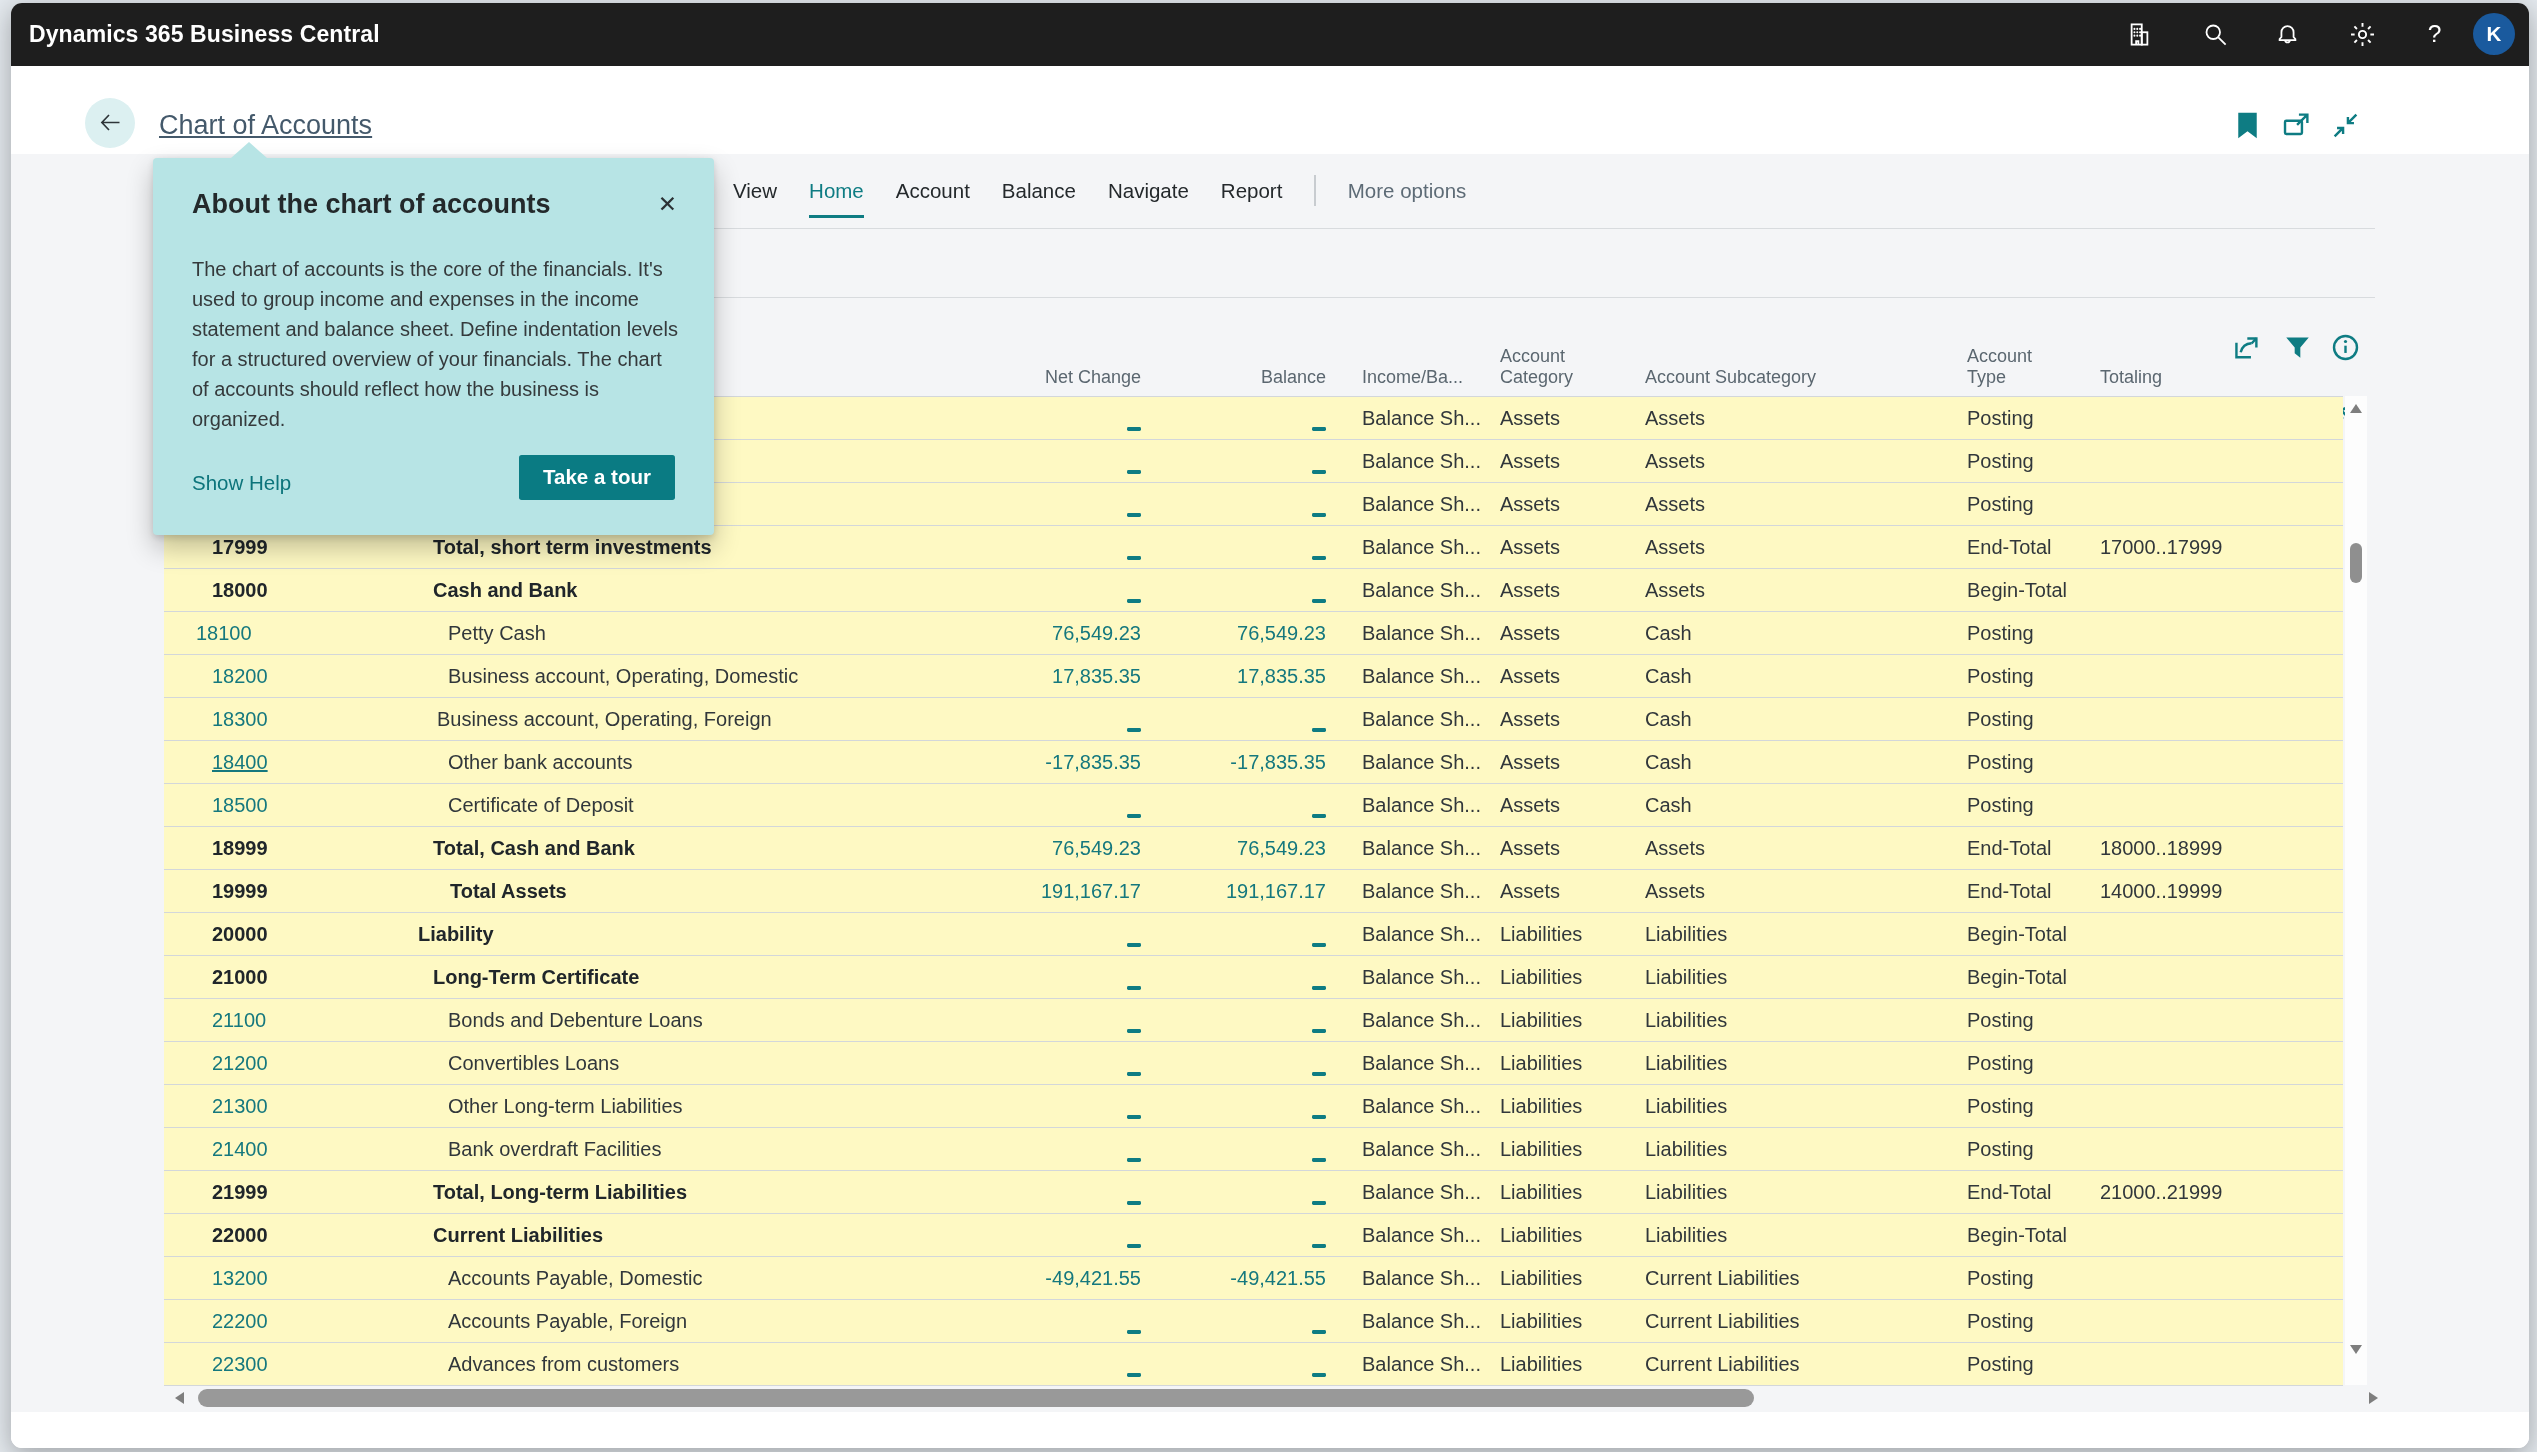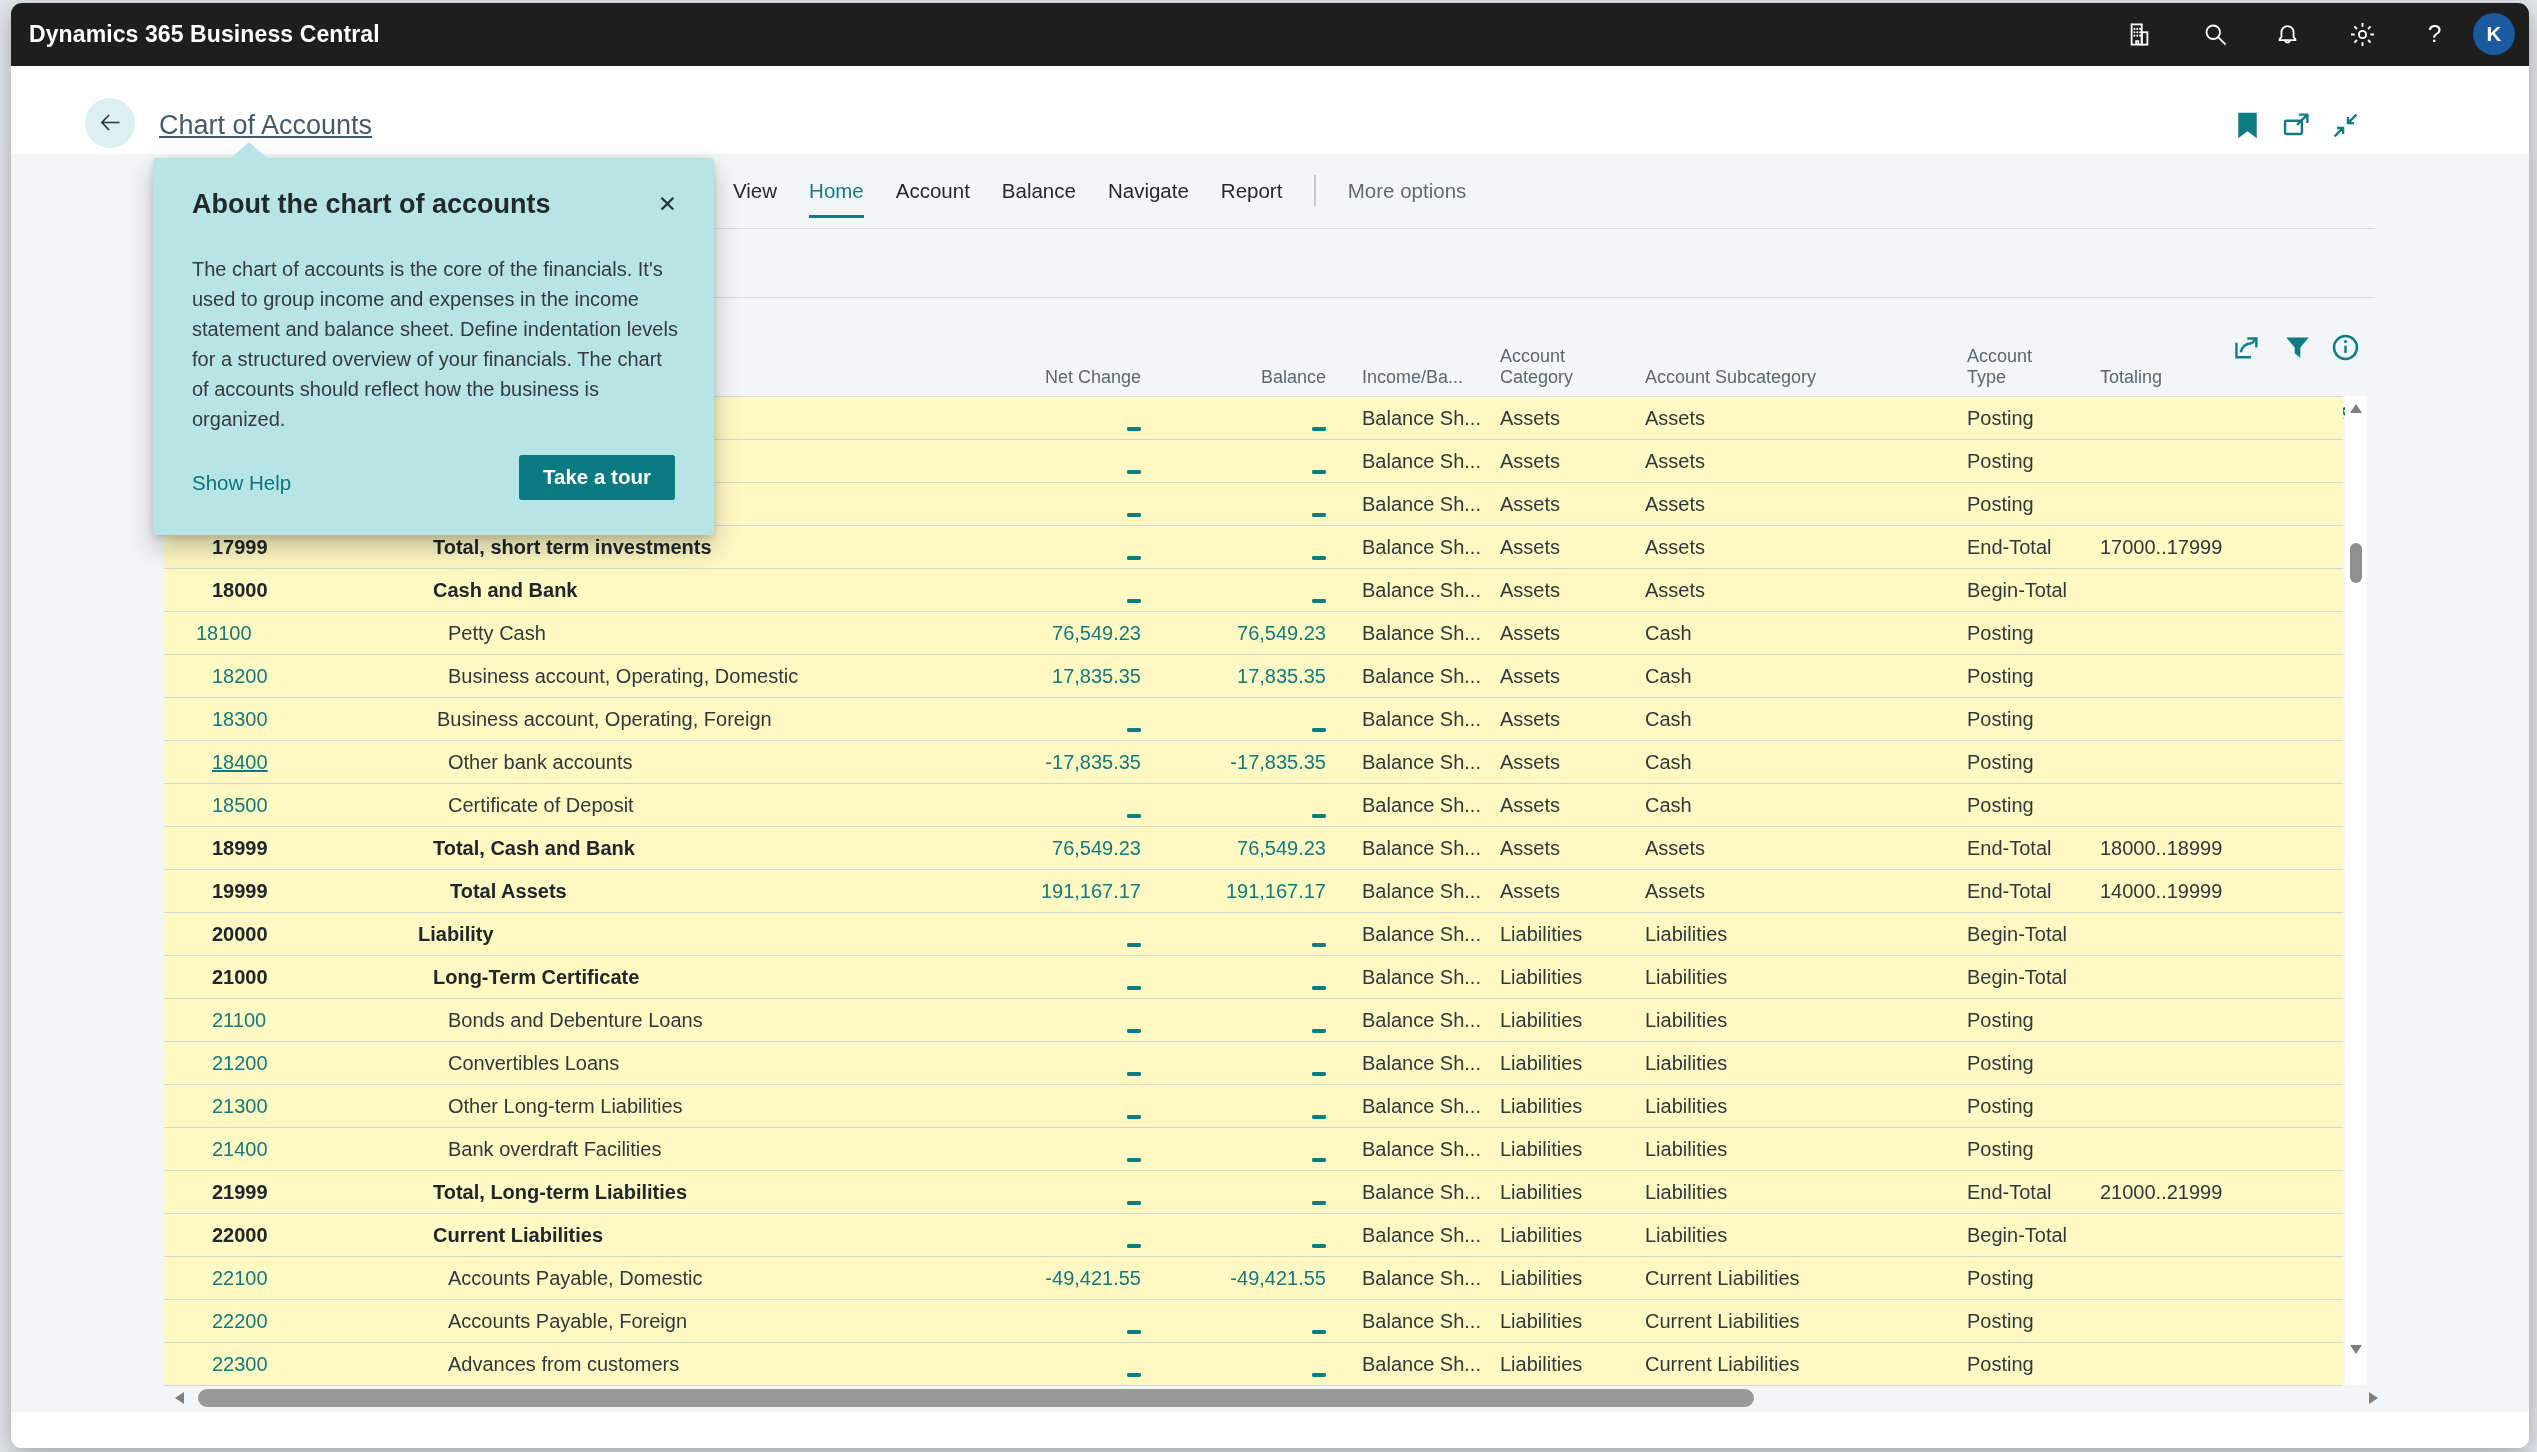--- a/index.html
+++ b/index.html
@@ -403,21 +403,21 @@
         <span class="c noB" style="left: 48px; width: 123px;">22000</span>
         <span class="c nameB" style="left: 269px;">Current Liabilities</span>
         <span class="c num" style="left: 785px; width: 192px;"><i class="dash"></i></span>
         <span class="c num" style="left: 970px; width: 192px;"><i class="dash"></i></span>
         <span class="c " style="left: 1198px; width: 157px;">Balance Sh...</span>
         <span class="c " style="left: 1336px;">Liabilities</span>
         <span class="c " style="left: 1481px;">Liabilities</span>
         <span class="c " style="left: 1803px;">Begin-Total</span>
       </div>
       <div class="trow">
-        <span class="c noL" style="left: 48px; width: 123px;">22100</span>
+        <span class="c noL" style="left: 48px; width: 123px;">13200</span>
         <span class="c " style="left: 284px;">Accounts Payable, Domestic</span>
         <span class="c num" style="left: 785px; width: 192px;">-49,421.55</span>
         <span class="c num" style="left: 970px; width: 192px;">-49,421.55</span>
         <span class="c " style="left: 1198px; width: 157px;">Balance Sh...</span>
         <span class="c " style="left: 1336px;">Liabilities</span>
         <span class="c " style="left: 1481px;">Current Liabilities</span>
         <span class="c " style="left: 1803px;">Posting</span>
       </div>
       <div class="trow">
         <span class="c noL" style="left: 48px; width: 123px;">22200</span>

